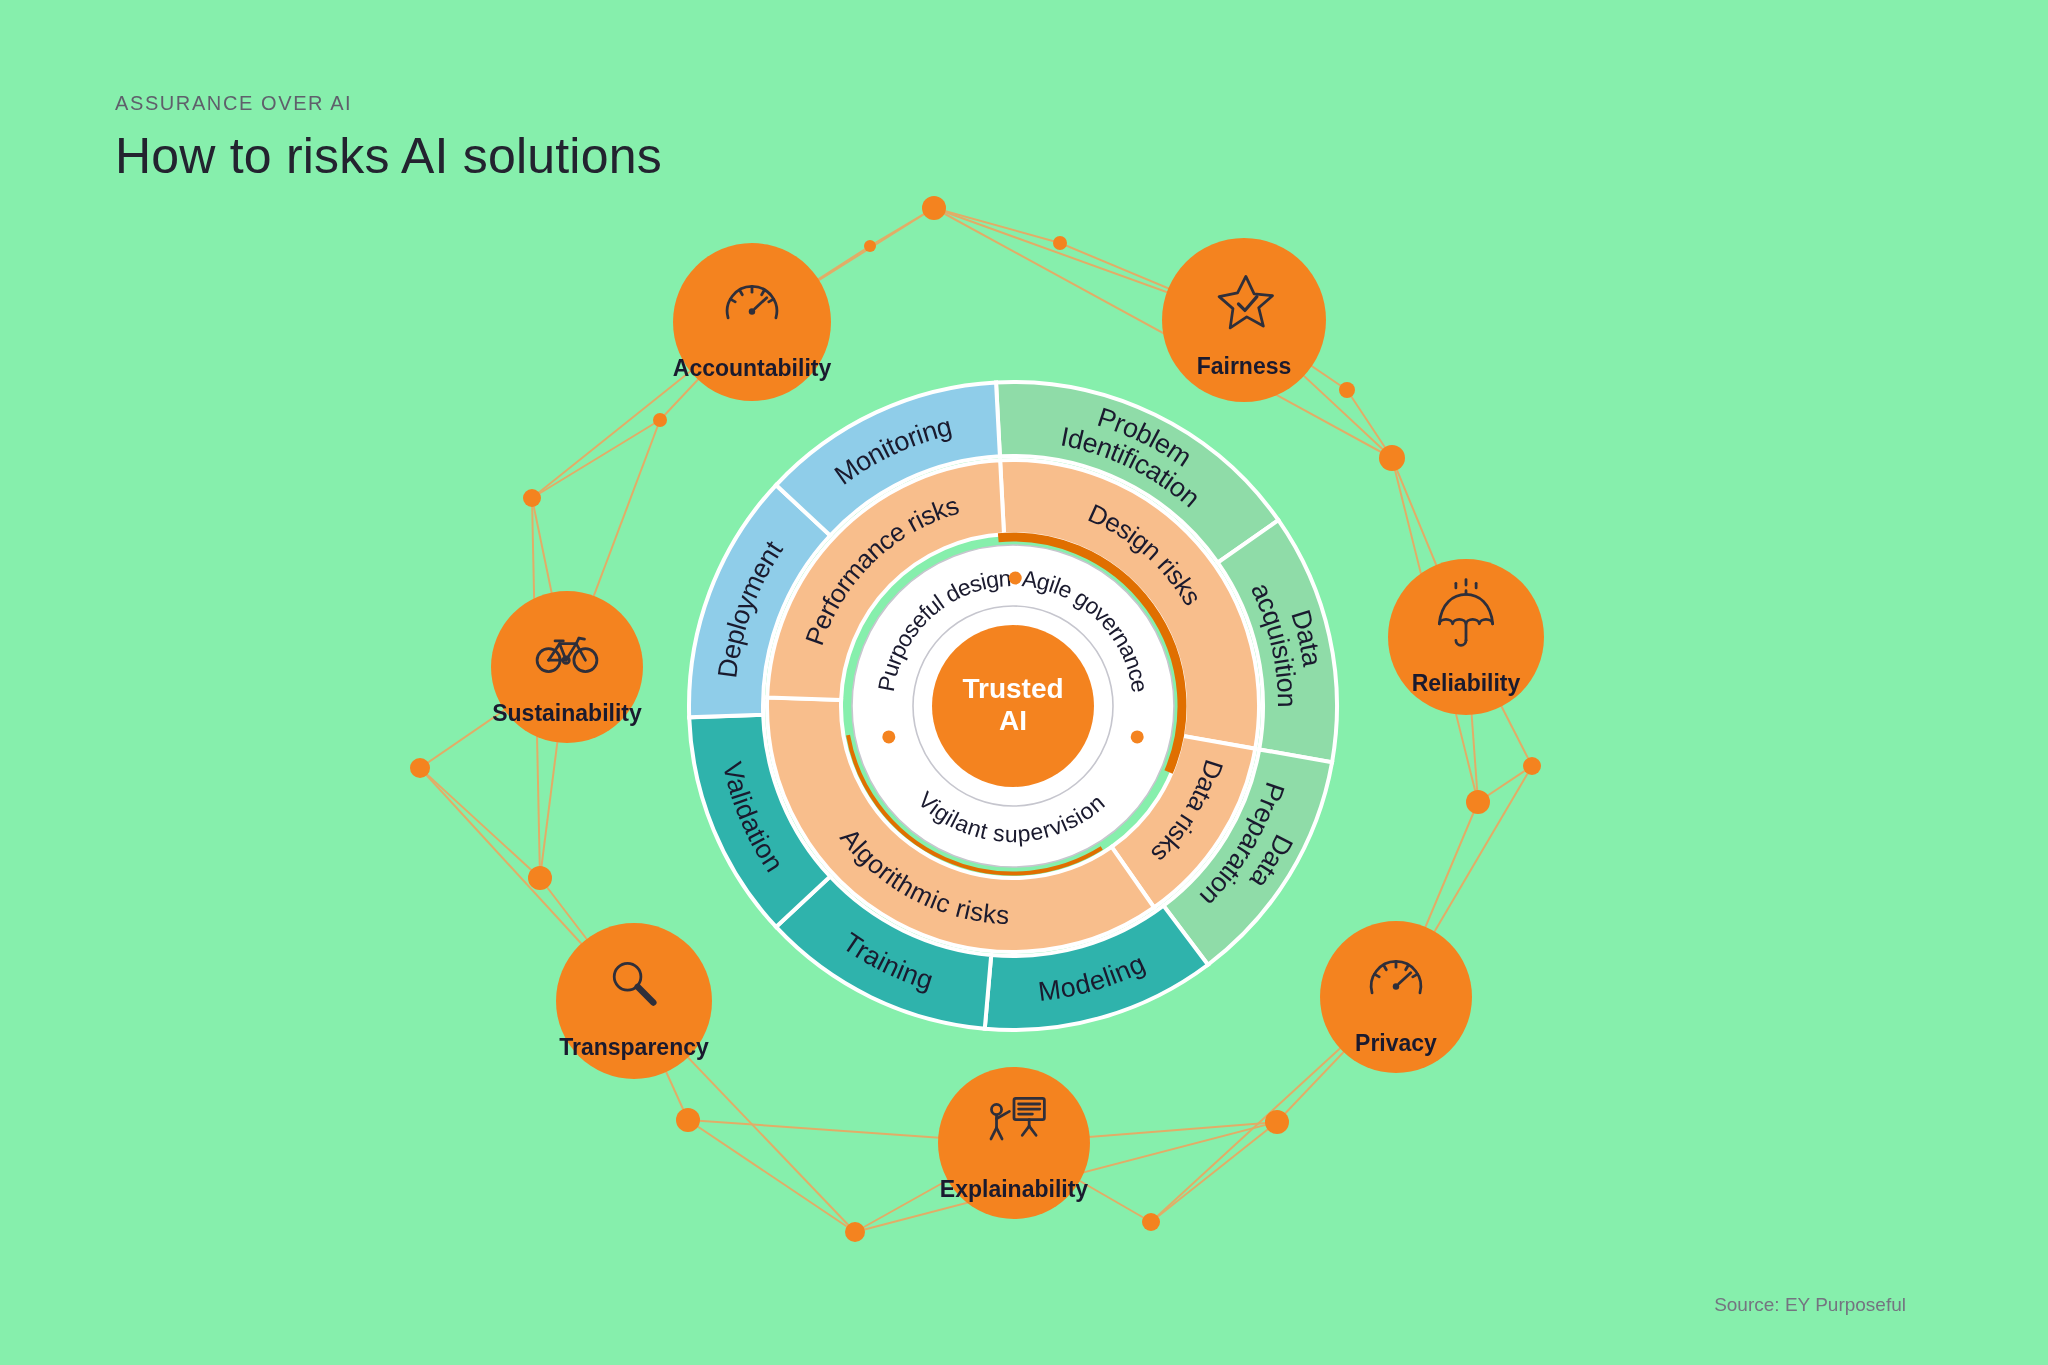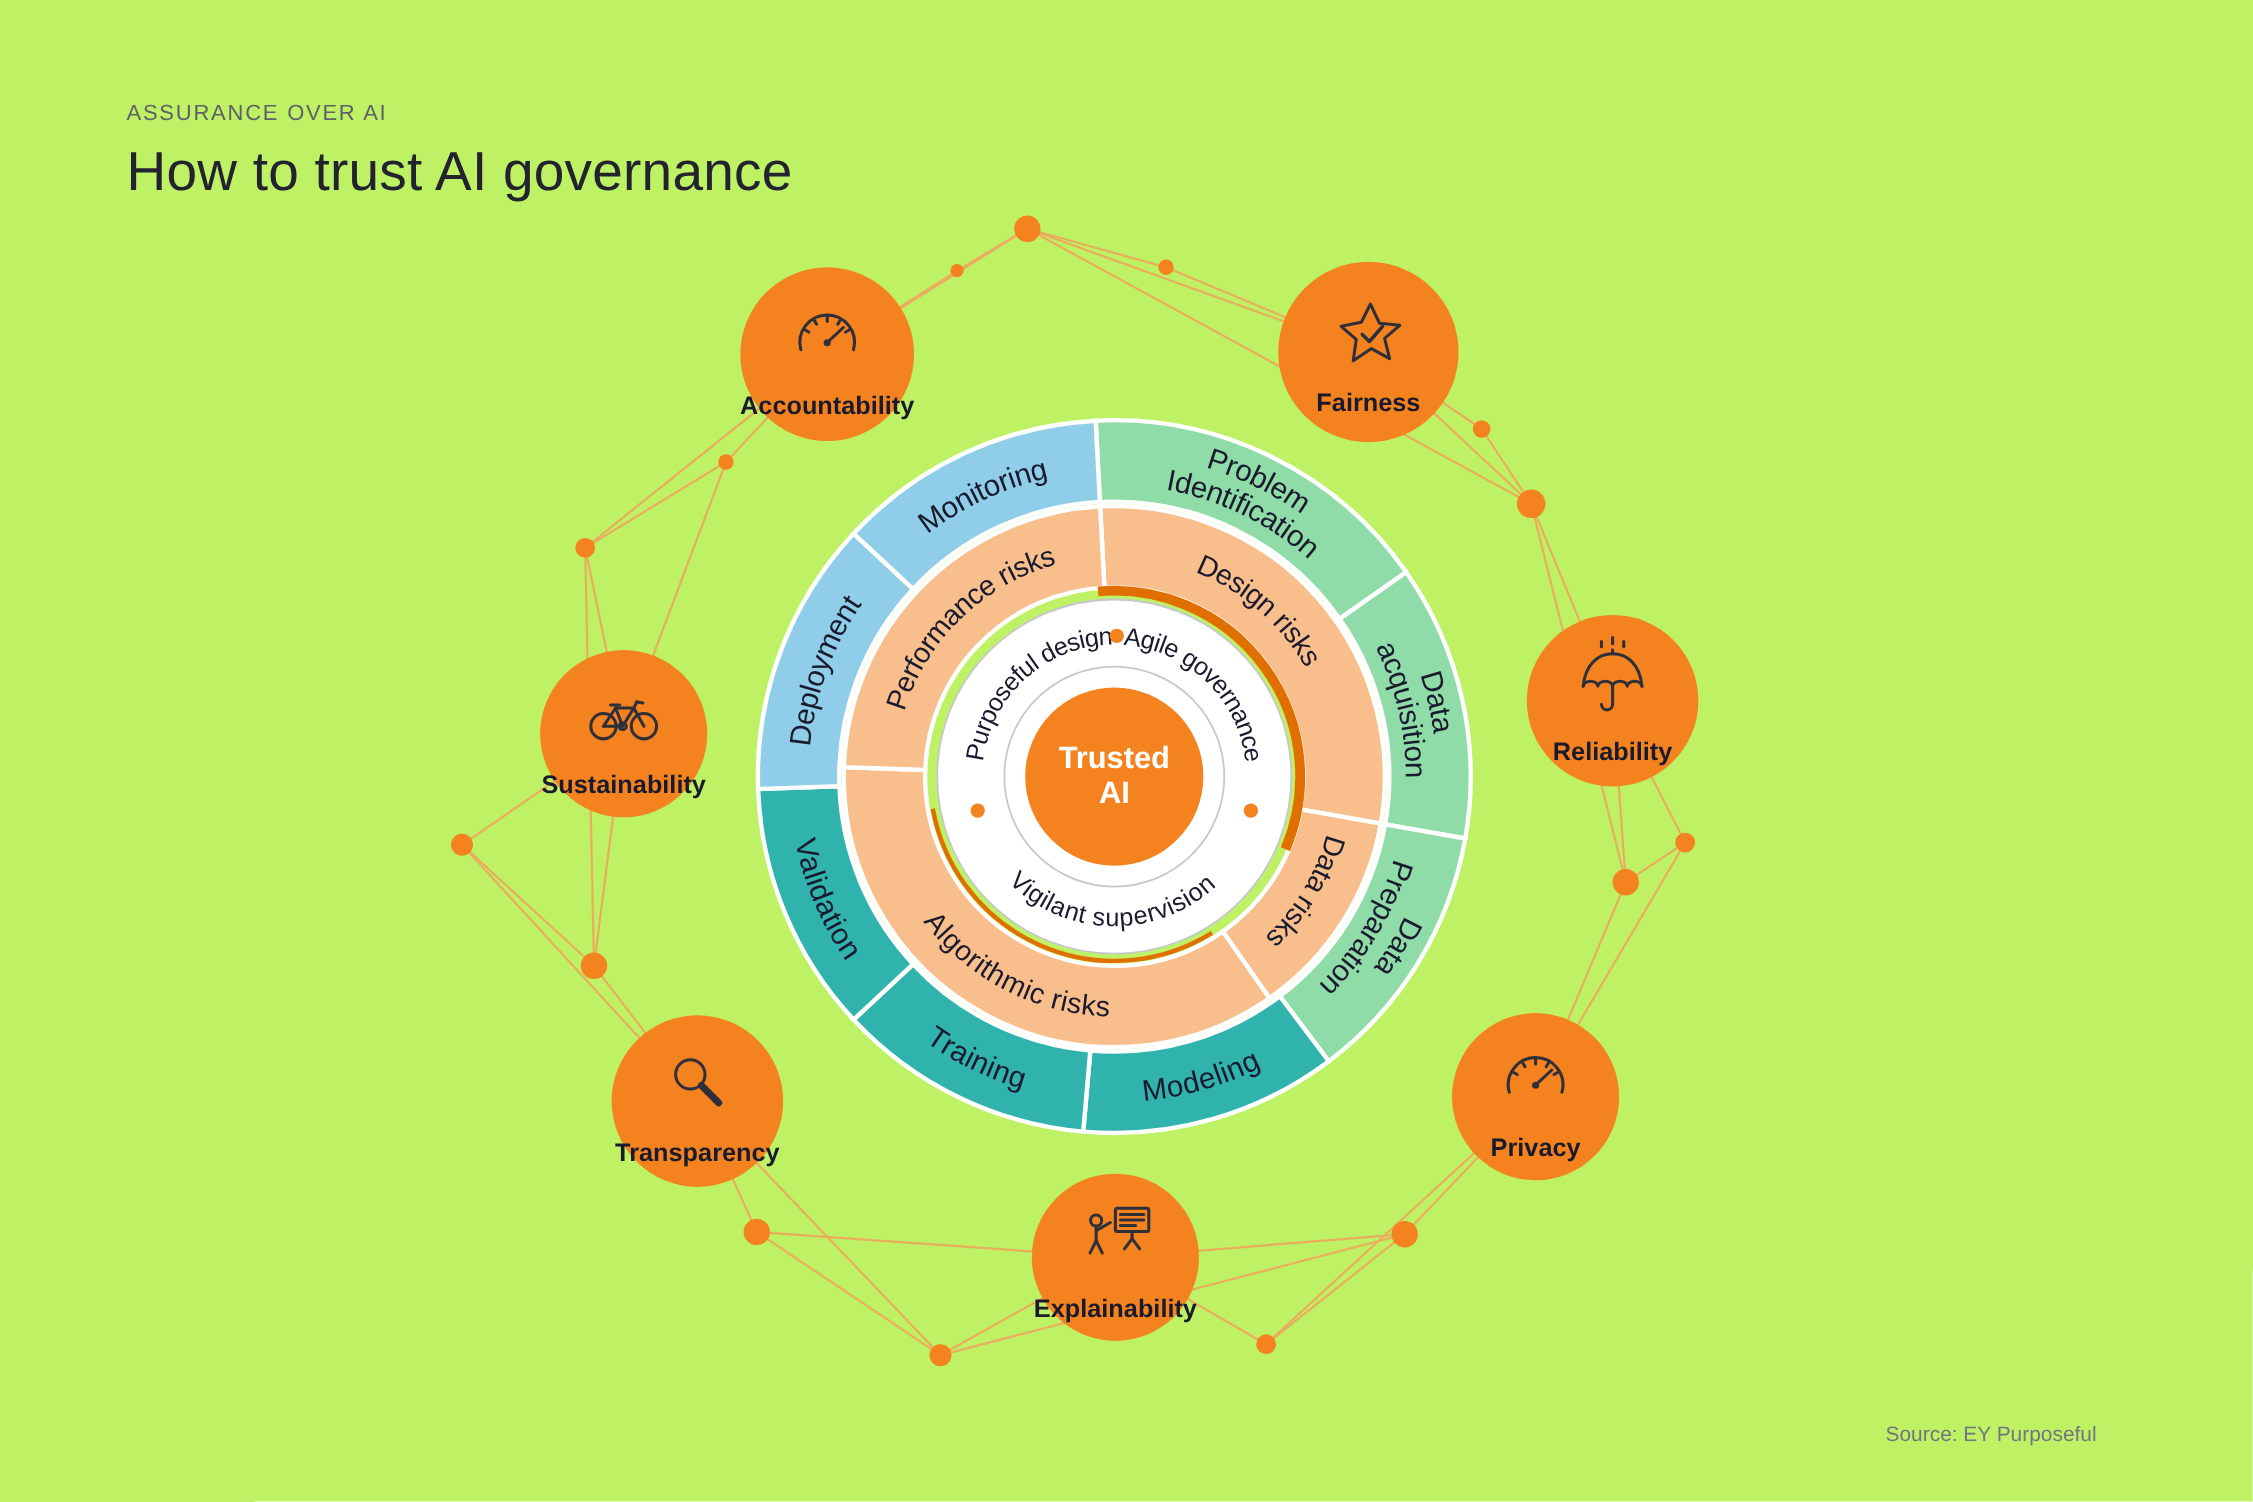--- a/index.html
+++ b/index.html
@@ -1,32 +1,32 @@
 <!DOCTYPE html>
 <html><head>
 <meta charset="utf-8">
 <style>
   *{margin:0;padding:0;box-sizing:border-box}
   html,body{background:#ffffff}
-  .page{position:relative;width:2048px;height:1365px;background:#bef264;overflow:hidden;
+  .page{position:relative;width:2048px;height:1365px;background:#86efac;overflow:hidden;
         font-family:"Liberation Sans",sans-serif;}
   .hdr{position:absolute;left:115px;top:92px;z-index:3}
   .eyebrow{font-size:20px;letter-spacing:1.6px;color:#5f5f6b;font-weight:400}
   .title{font-size:50px;color:#23232f;font-weight:400;margin-top:14px;letter-spacing:.2px;line-height:1.1}
   .src{position:absolute;top:1294px;right:142px;font-size:19px;color:#747480;z-index:3}
   #dg{position:absolute;left:0;top:0}
   svg text{font-family:"Liberation Sans",sans-serif}
 </style>
 </head>
 <body>
 
 <div class="page">
   <div class="hdr">
     <div class="eyebrow">ASSURANCE OVER AI</div>
-    <h1 class="title">How to trust AI governance</h1>
+    <h1 class="title">How to risks AI solutions</h1>
   </div>
 
   <svg id="dg" width="2048" height="1365" viewBox="0 0 2048 1365" xmlns="http://www.w3.org/2000/svg" xmlns:xlink="http://www.w3.org/1999/xlink">
       <g stroke="#F2A25C" stroke-width="2" opacity="0.85">
         <line x1="752" y1="322" x2="870" y2="246"></line>
         <line x1="870" y1="246" x2="934" y2="208"></line>
         <line x1="934" y1="208" x2="1060" y2="243"></line>
         <line x1="1060" y1="243" x2="1244" y2="320"></line>
         <line x1="752" y1="322" x2="934" y2="208"></line>
         <line x1="934" y1="208" x2="1244" y2="320"></line>

